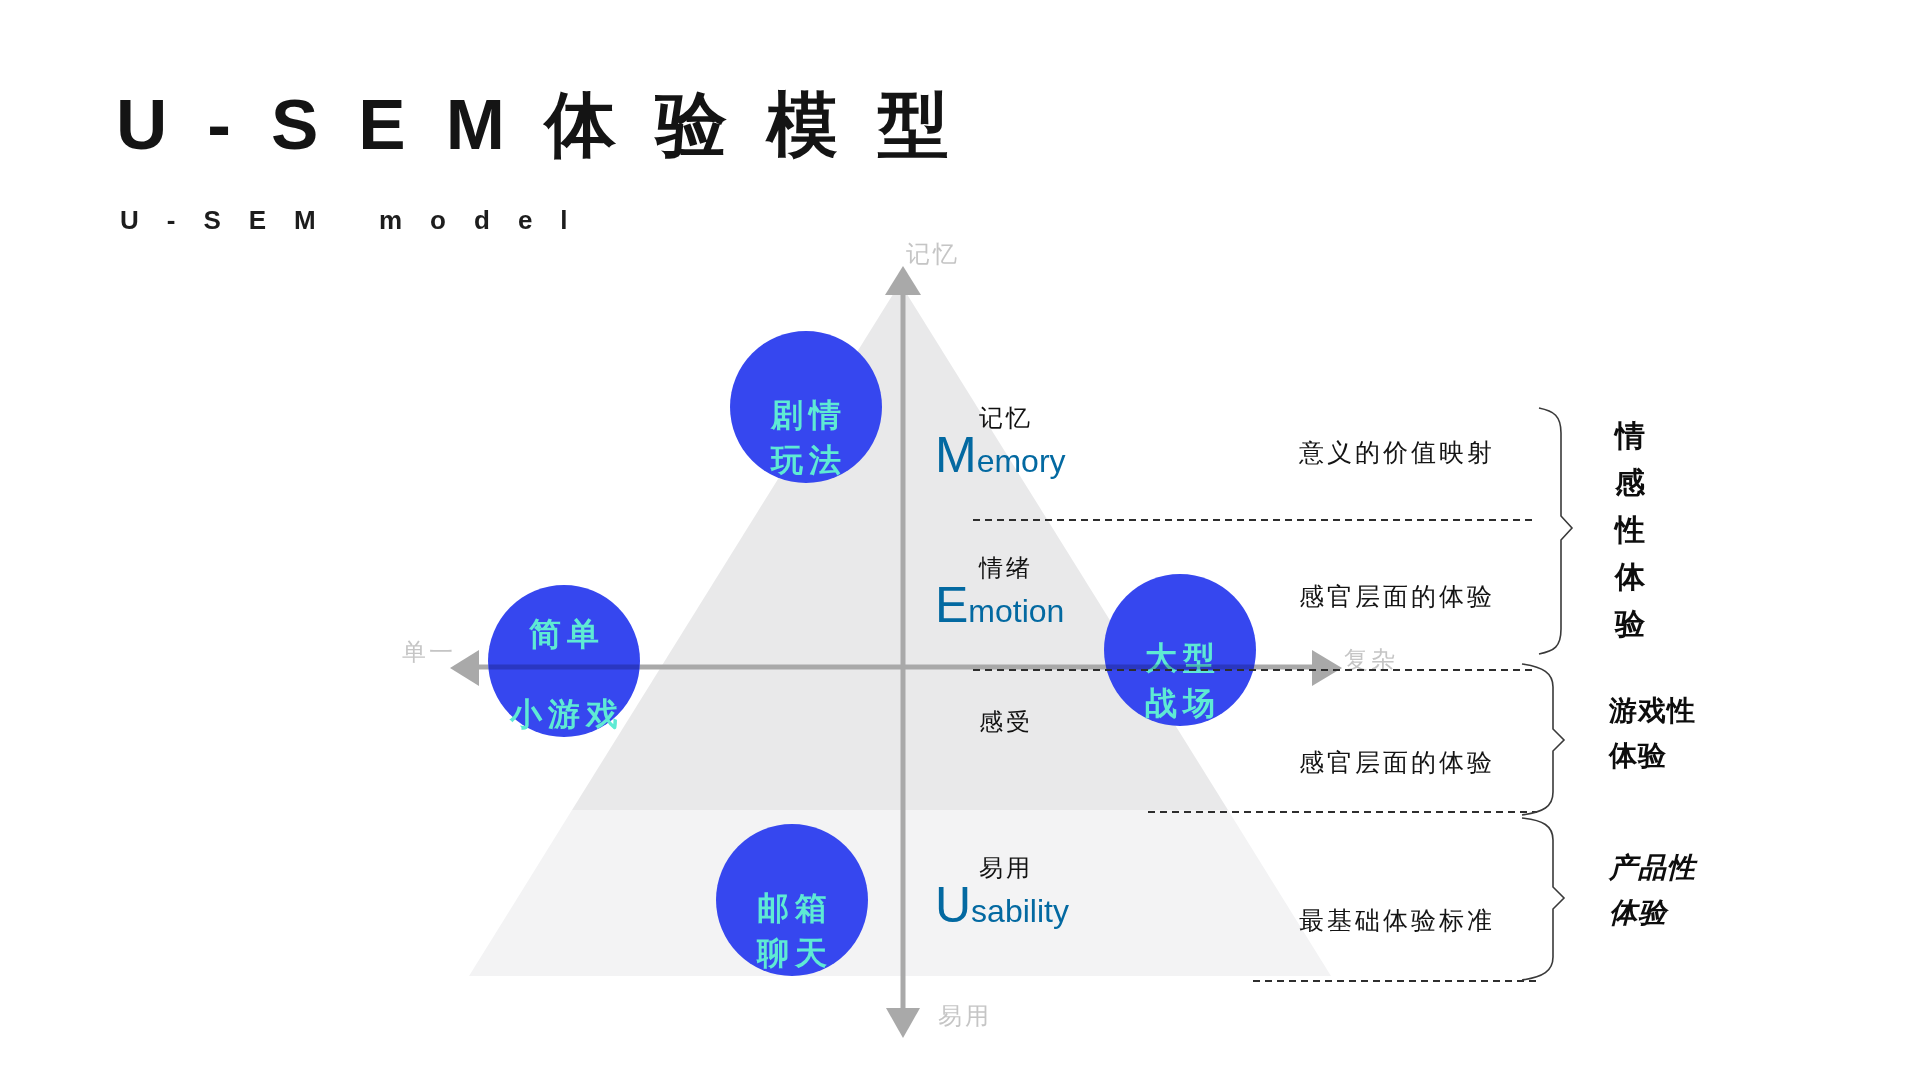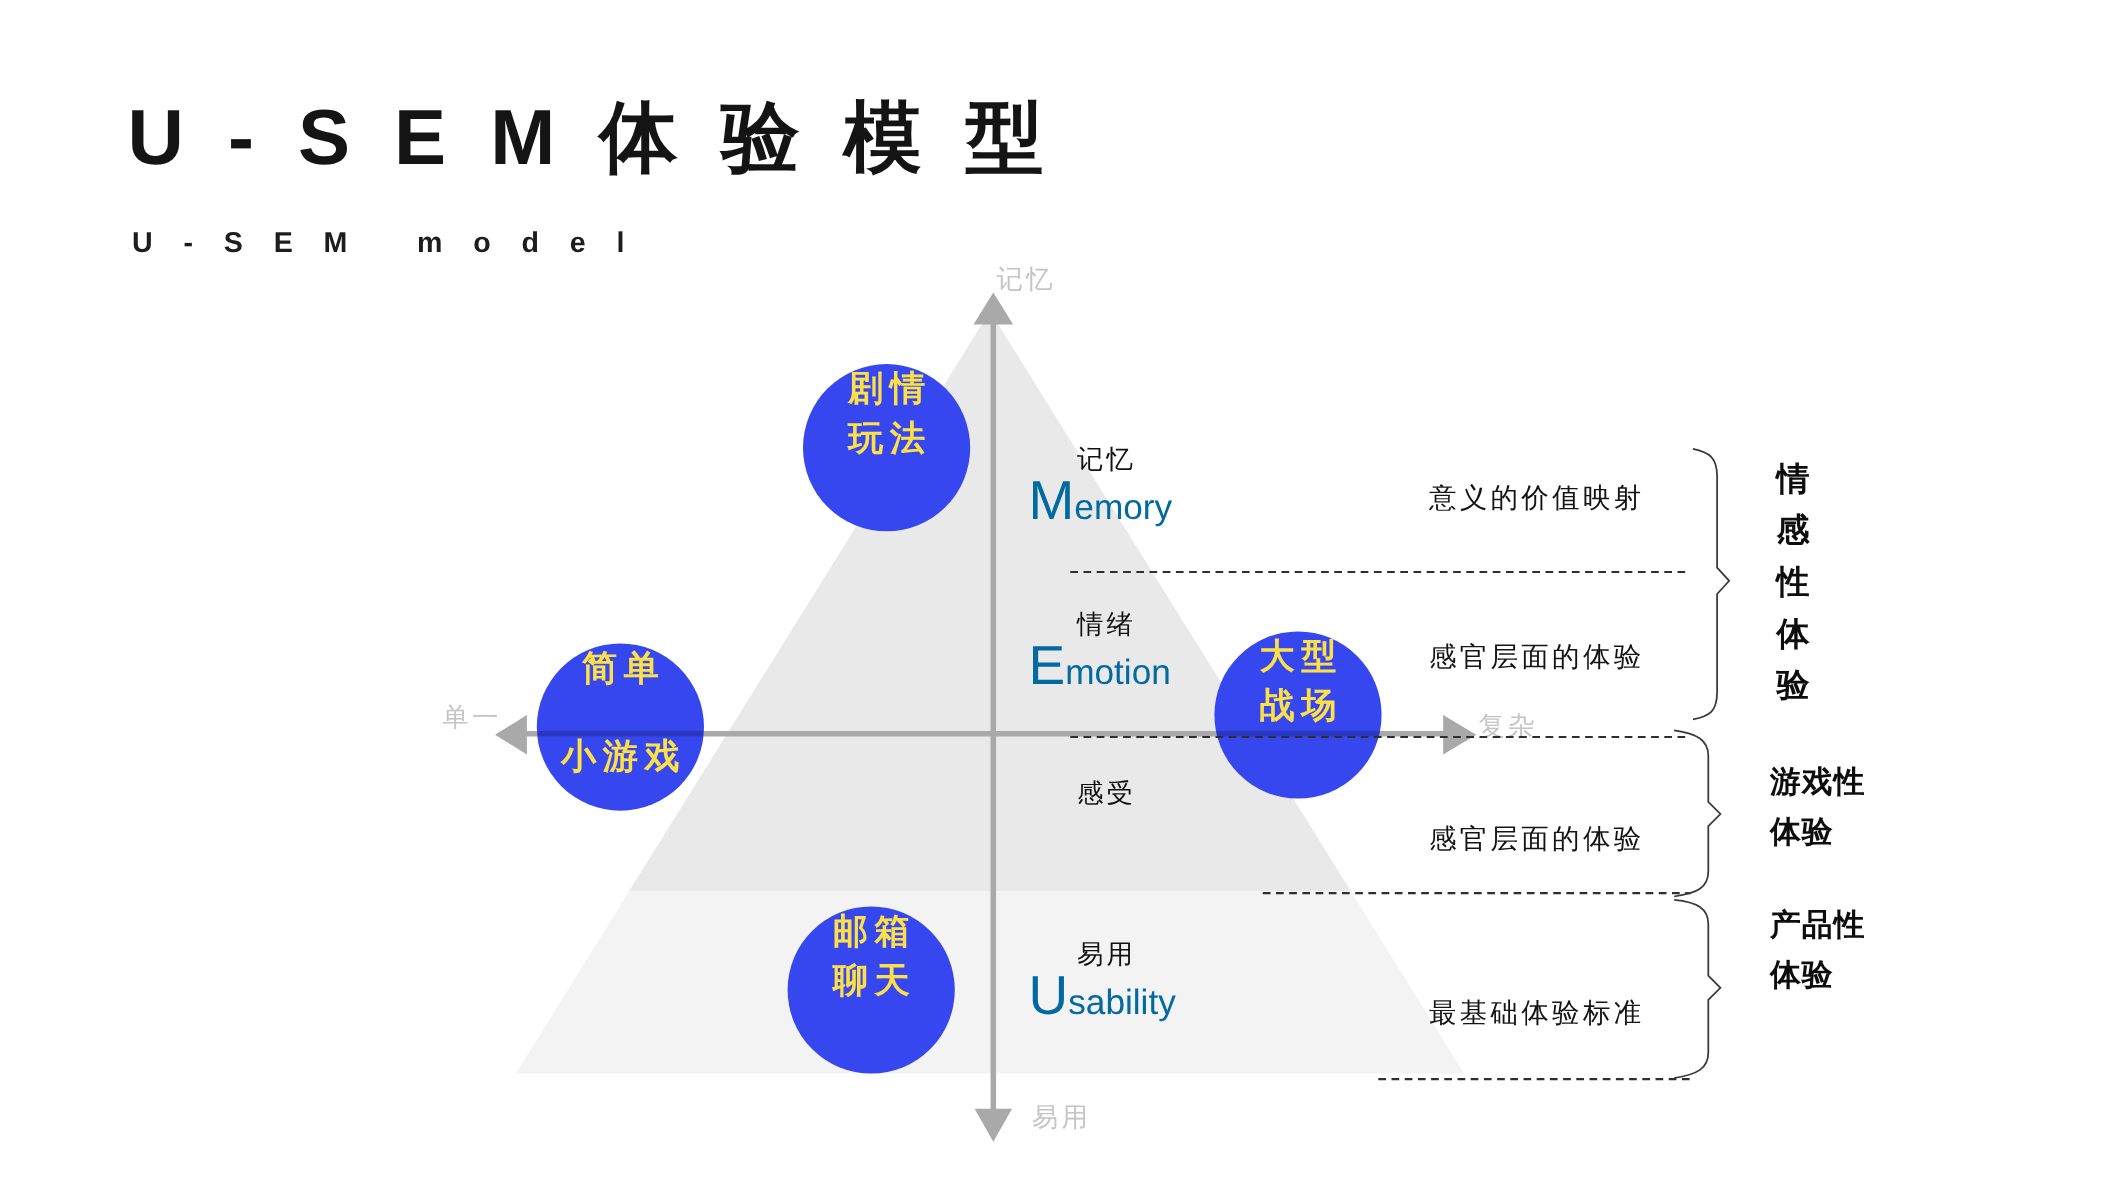--- a/index.html
+++ b/index.html
@@ -42,26 +42,26 @@
   .desc-1{left:1299px;top:580px;}
   .desc-2{left:1299px;top:746px;}
   .desc-3{left:1299px;top:904px;}
 
   
   .group-label{z-index:3;font-weight:bold;color:#0d0d0d;margin-left:24px;}
   .group-vertical{left:1591px;top:412px;width:36px;font-size:30px;line-height:47px;
                   word-break:break-all;letter-spacing:0;}
   .group-two-line{font-size:28px;line-height:45px;letter-spacing:1px;white-space:nowrap;}
   .group-1{left:1585px;top:688px;}
-  .group-2{left:1585px;top:818px;}
+  .group-2{left:1585px;top:845px;font-style:italic;}
 
   
   .bubble{z-index:5;width:152px;height:152px;border-radius:50%;background:#3647ef;
-          display:flex;flex-direction:column;align-items:center;justify-content:flex-start;
-          color:#fde047;font-size:32px;font-weight:bold;letter-spacing:6px;line-height:45px;
+          display:flex;flex-direction:column;align-items:center;justify-content:flex-end;
+          color:#5eead4;font-size:32px;font-weight:bold;letter-spacing:6px;line-height:45px;
           text-indent:6px;text-align:center;}
   .bubble-story{left:730px;top:331px;}
   .bubble-minigame{left:488px;top:585px;gap:35px;}
   .bubble-battlefield{left:1104px;top:574px;}
   .bubble-mailchat{left:716px;top:824px;}
 </style>
 </head>
 <body>
 
 <div class="stage">

